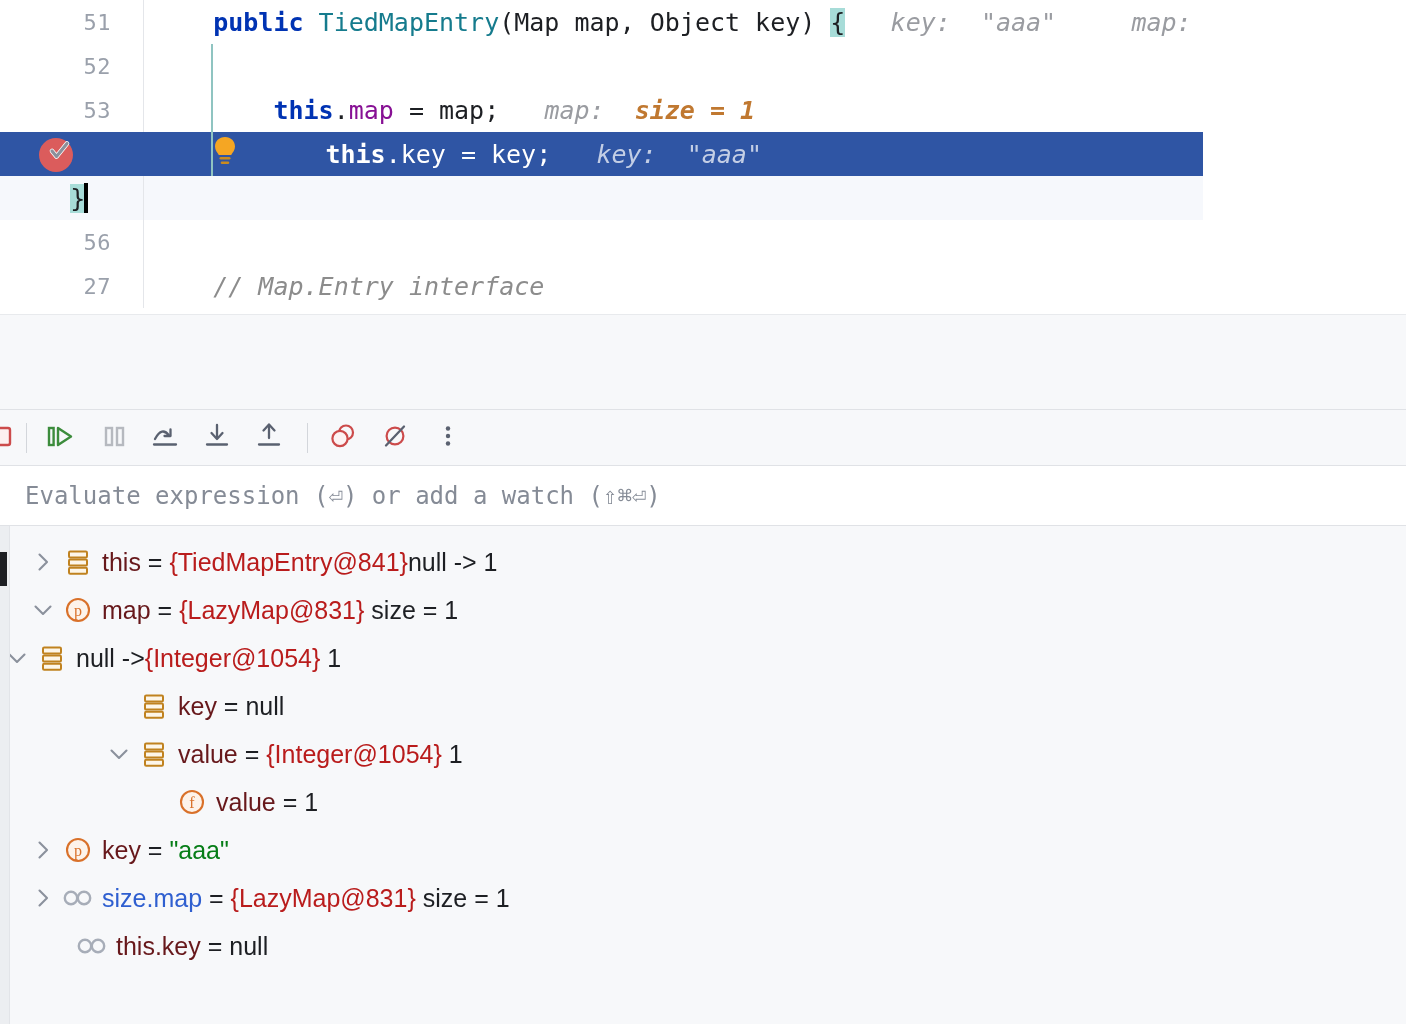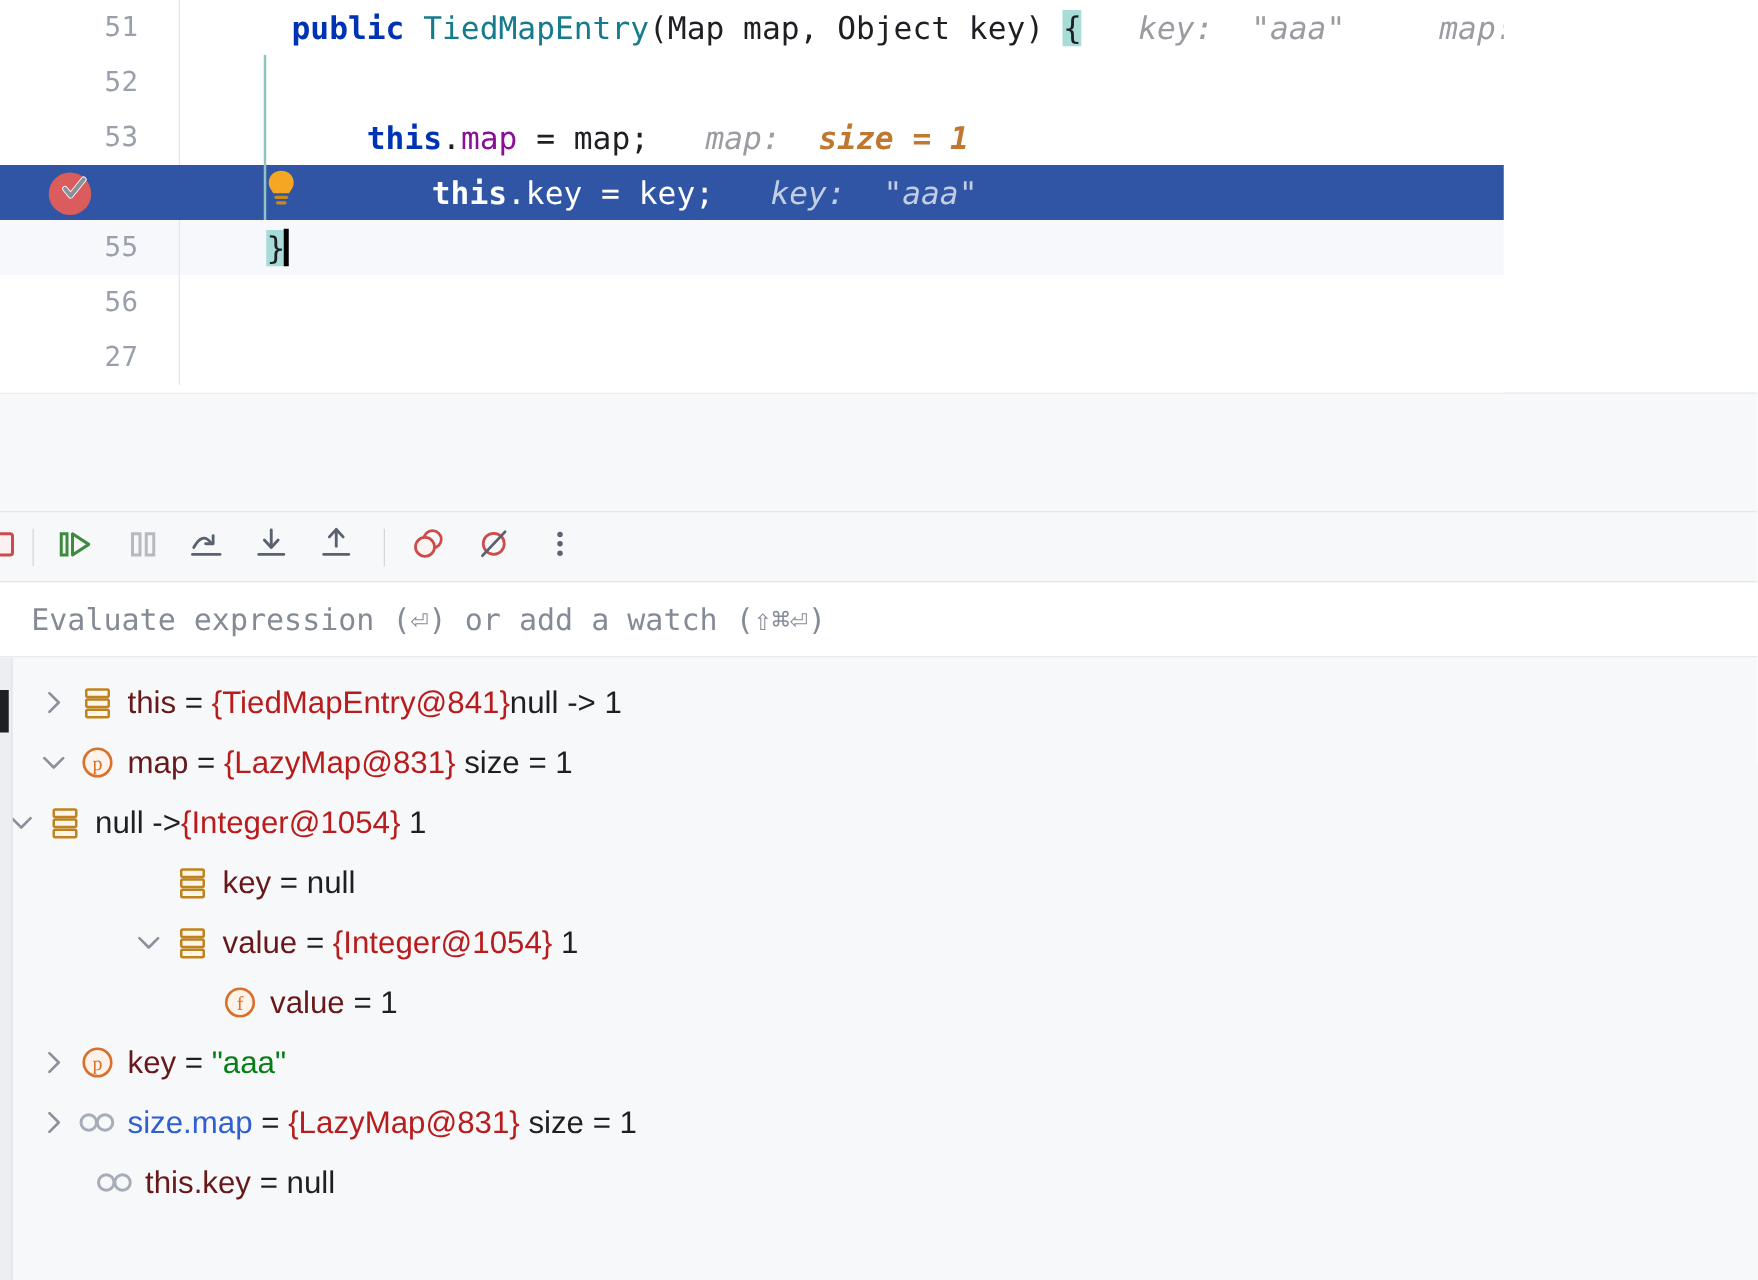--- a/index.html
+++ b/index.html
@@ -70,21 +70,21 @@
     padding-left: 10px;
   }
   .indent-guide {
     position: absolute;
     left: 211px;
     top: 0; bottom: 0;
     width: 2px;
     background: #8fc4c1;
     z-index: 2;
   }
-  .kw    { color: #0033b3; font-weight: bold; margin-left: 20px; }
+  .kw    { color: #0033b3; font-weight: bold; }
   .cls   { color: #157b8d; }
   .fld   { color: #871094; }
   .plain { color: #1d1f23; }
   .cmt   { color: #8c8c8c; font-style: italic; }
   .hint-lbl { color: #9a9ca1; font-style: italic; }
   .hint-val { color: #c07830; font-style: italic; font-weight: bold; }
   .hint-str { color: #9a9ca1; font-style: italic; }
   .exec-line .code-text,
   .exec-line .plain { color: #ffffff; }
   .exec-line .kw { color: #ffffff; font-weight: bold;}
@@ -239,38 +239,35 @@
         <div class="indent-guide"></div>
         <span class="bulb"><svg width="30" height="36" viewBox="0 0 30 36">
             <path d="M15 3 C9 3 5 7.3 5 12.6 C5 16.3 7.3 18.6 8.8 21 L21.2 21 C22.7 18.6 25 16.3 25 12.6 C25 7.3 21 3 15 3 Z" fill="#f5a623"></path>
             <rect x="9.5" y="23" width="11" height="2.6" rx="1.3" fill="#c98b1f"></rect>
             <rect x="10.7" y="27.4" width="8.6" height="2.6" rx="1.3" fill="#c98b1f"></rect>
           </svg></span>
         <span class="code-text" style="padding-left: 62px;"><span class="plain">        </span><span class="kw">this</span><span class="plain">.key = key;</span><span class="plain">   </span><span class="hint-lbl">key:</span><span class="plain">  </span><span class="hint-str">"aaa"</span></span>
         <div class="gutter-sep" style="background: transparent;"></div>
       </div>
       <div class="code-line caret-line">
-        <div class="gutter">
-          <span class="lineno">55</span>
-        </div>
         <span class="code-text"><span class="plain">    </span><span class="plain brace-hl">}</span><span class="caret"></span></span>
         <div class="gutter-sep"></div>
       </div>
       <div class="code-line">
         <div class="gutter">
           <span class="lineno">56</span>
         </div>
         <span class="code-text"></span>
         <div class="gutter-sep"></div>
       </div>
       <div class="code-line">
         <div class="gutter">
           <span class="lineno">27</span>
         </div>
-        <span class="code-text"><span class="plain">    </span></span>
+        <span class="code-text"><span class="plain">    </span><span class="cmt">// Map.Entry interface</span></span>
         <div class="gutter-sep"></div>
       </div>
     </div>
 </div>
 
 <div id="gap"></div>
 
 <div id="debug-toolbar">
     <div class="tb-btn stop" title="Stop">
       <span><svg width="30" height="30" viewBox="0 0 30 30">

